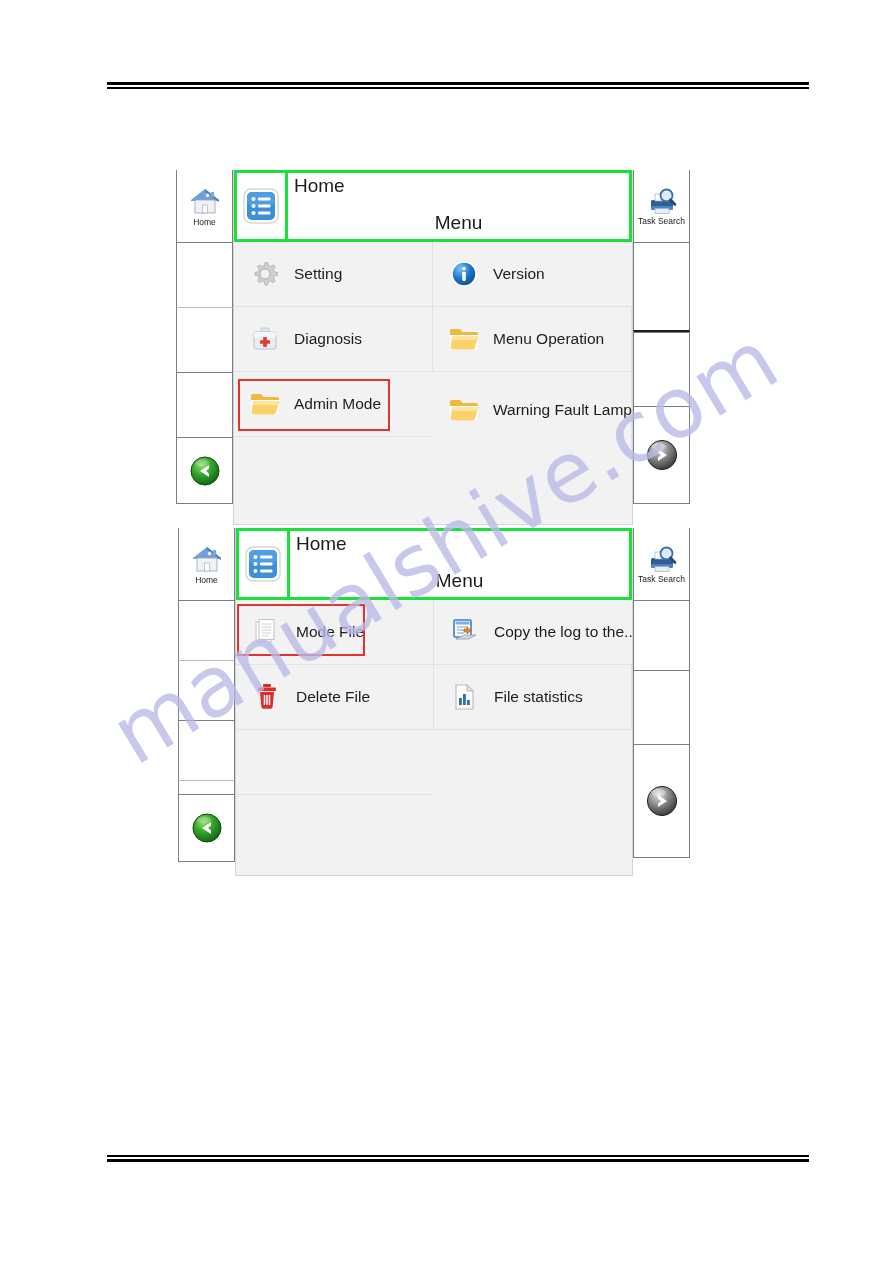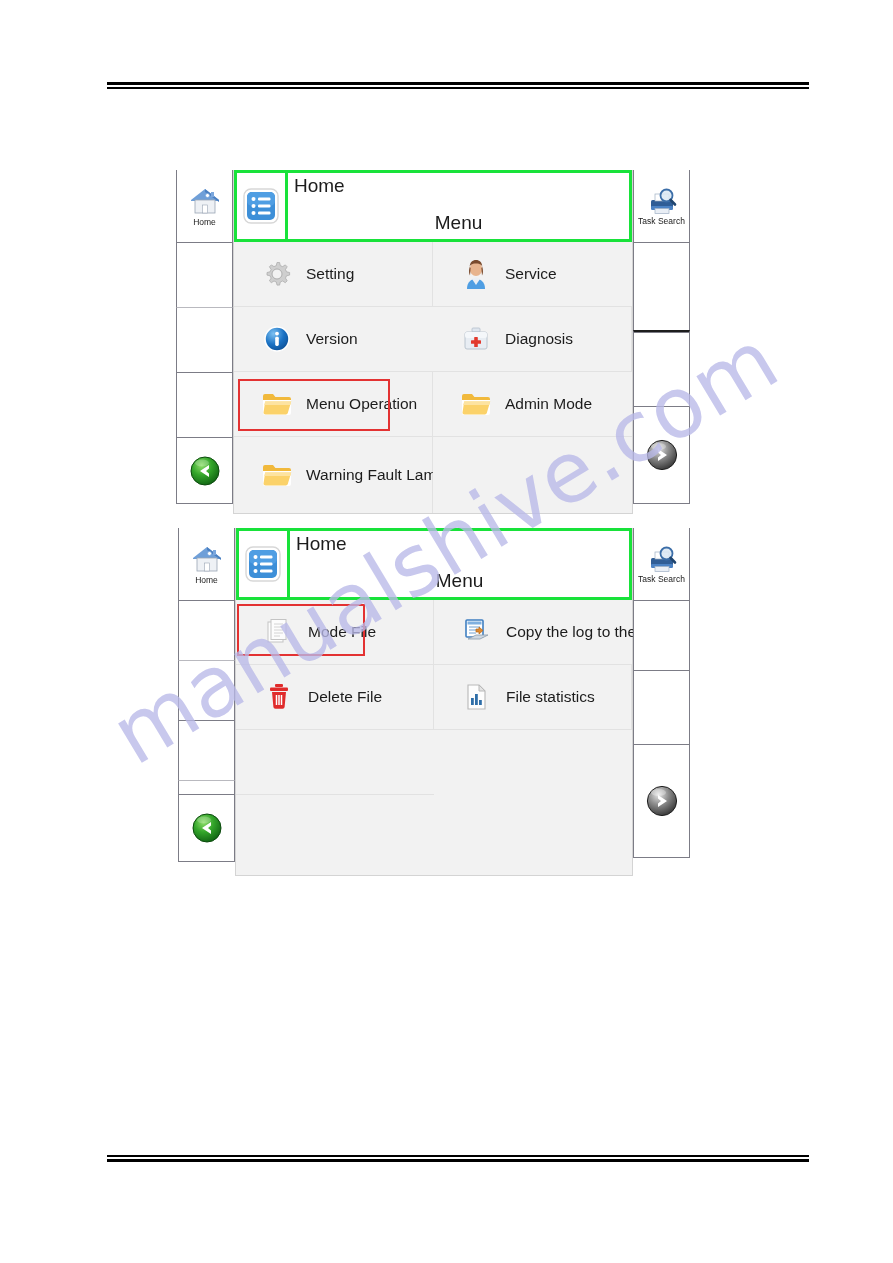--- a/index.html
+++ b/index.html
@@ -141,21 +141,21 @@
     display: flex;
     flex-wrap: wrap;
     align-content: flex-start;
   }
   .menu-cell {
     box-sizing: border-box;
     width: 50%;
     height: 65px;
     display: flex;
     align-items: center;
-    padding-left: 26px;
+    padding-left: 14px;
     border-bottom: 1px solid #e2e2e2;
     border-right: 1px solid #e2e2e2;
     background: #f2f2f2;
     position: relative;
   }
   .menu-cell.odd { border-right: none; }
   .menu-cell.blank { background: #f2f2f2; }
   .menu-cell.tall { height: 76px; border-bottom: none; }
   .menu-cell.full { width: 100%; border-right: none; }
 
@@ -273,33 +273,20 @@
             <svg width="30" height="30" viewBox="0 0 30 30">
               <g fill="#cfcfcf" stroke="#a8a8a8" stroke-width="0.7">
                 <path d="M15 3.5 l2.6 0 0.7 3.1 2.3 1 2.7-1.7 1.9 1.9 -1.7 2.7 1 2.3 3.1 0.7 0 2.6 -3.1 0.7 -1 2.3 1.7 2.7 -1.9 1.9 -2.7-1.7 -2.3 1 -0.7 3.1 -2.6 0 -0.7-3.1 -2.3-1 -2.7 1.7 -1.9-1.9 1.7-2.7 -1-2.3 -3.1-0.7 0-2.6 3.1-0.7 1-2.3 -1.7-2.7 1.9-1.9 2.7 1.7 2.3-1 Z"></path>
               </g>
               <circle cx="15" cy="15" r="5" fill="#f2f2f2" stroke="#a8a8a8" stroke-width="0.9"></circle>
             </svg>
           </span>
           <span class="menu-label">Setting</span>
         </div>
 
-        <div class="menu-cell odd">
-          <span class="menu-icon">
-            <svg width="28" height="30" viewBox="0 0 28 30">
-              <path d="M5 30 c0-7 4-10 9-10 s9 3 9 10 Z" fill="#4f9ee3"></path>
-              <path d="M10 20 l4 6 4-6 -4-2 Z" fill="#eaeff5"></path>
-              <ellipse cx="14" cy="10" rx="6.2" ry="7" fill="#e8b48e"></ellipse>
-              <path d="M7.6 9 c0-6 3-8 6.4-8 s6.4 2 6.4 8 c0-3-2-4.5-6.4-4.5 S7.6 6 7.6 9 Z" fill="#7a4a2c"></path>
-              <path d="M7.6 8 c-1 4-0.6 7 0.4 8.5 L8.6 9 Z" fill="#7a4a2c"></path>
-              <path d="M20.4 8 c1 4 0.6 7-0.4 8.5 L19.4 9 Z" fill="#7a4a2c"></path>
-            </svg>
-          </span>
-          <span class="menu-label">Service</span>
-        </div>
 
         <div class="menu-cell odd">
           <span class="menu-icon">
             <svg width="28" height="28" viewBox="0 0 28 28">
               <defs>
                 <radialGradient id="blu1" cx="35%" cy="28%" r="80%">
                   <stop offset="0%" stop-color="#7cc1f2"></stop>
                   <stop offset="55%" stop-color="#1b72c4"></stop>
                   <stop offset="100%" stop-color="#0c4d92"></stop>
                 </radialGradient>

